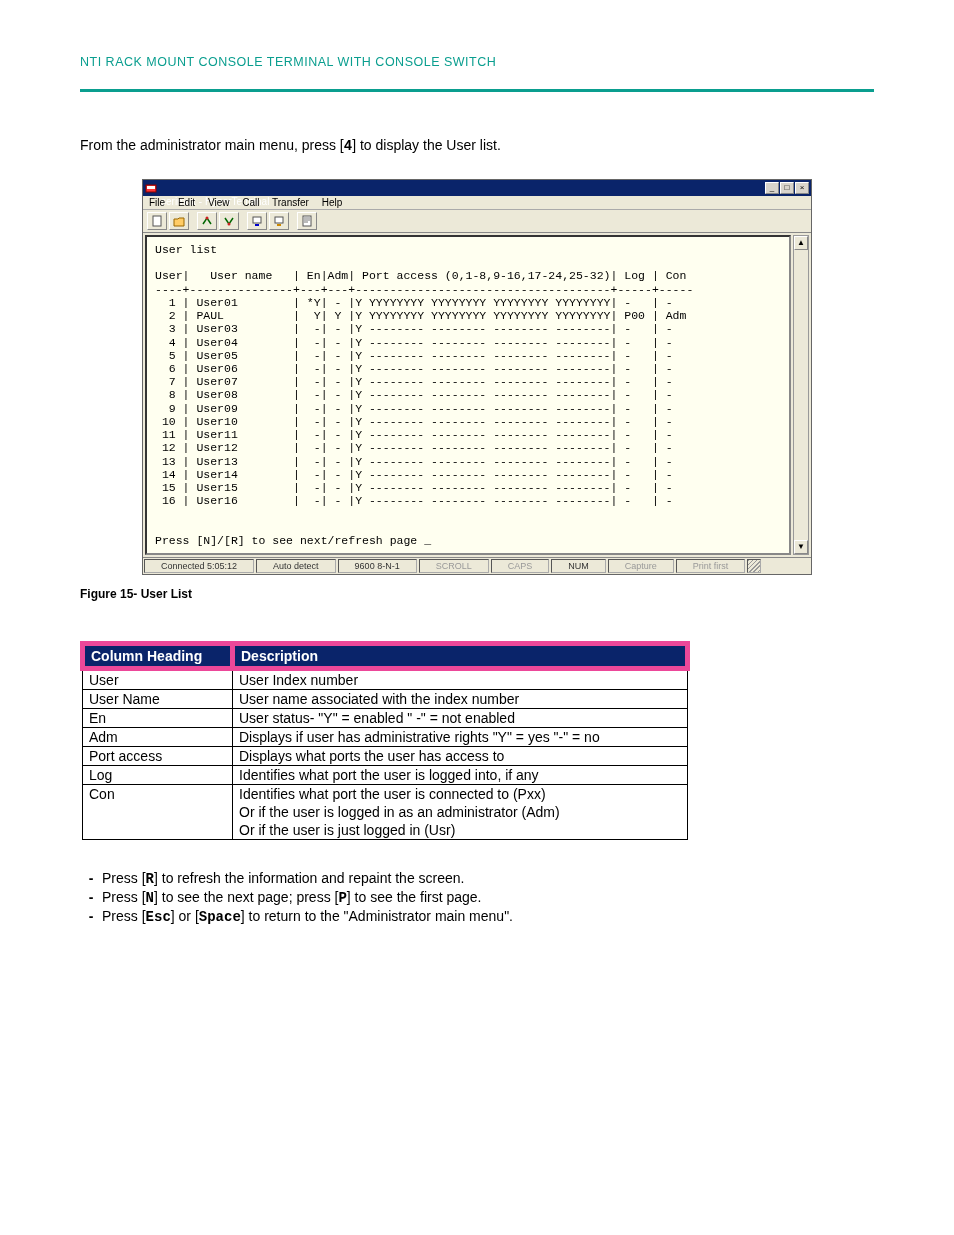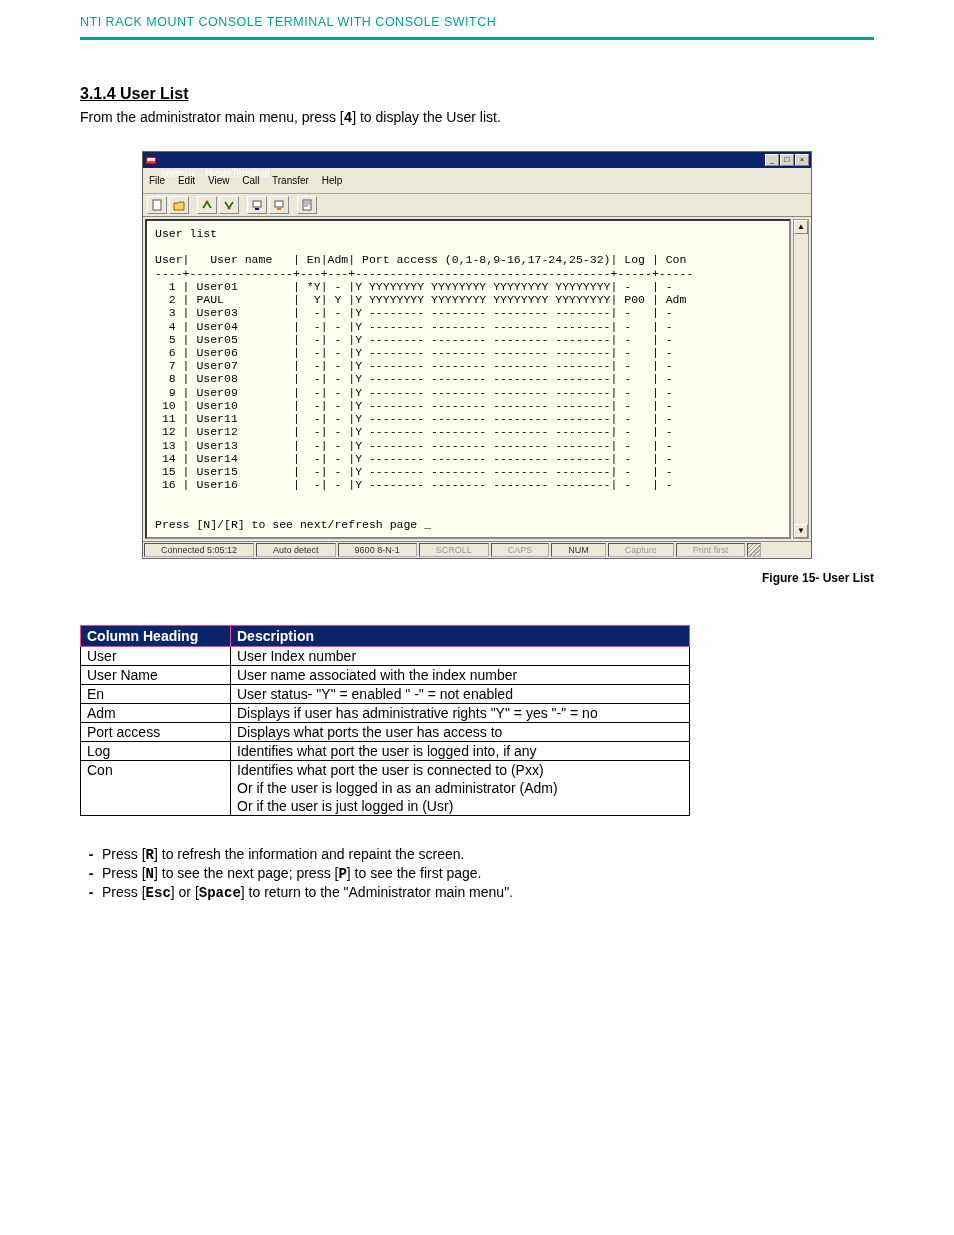--- a/index.html
+++ b/index.html
@@ -14,21 +14,22 @@
   }
   .page {
     padding: 15px 80px 30px 80px;
     position: relative;
     min-height: 1235px;
   }
   .top-header {
     font-size: 12.5px;
     color: #0a9e8f;
     letter-spacing: 0.5px;
-    padding-bottom: 8px;
+    padding-bottom: 20px;
+    margin-top: 40px;
   }
   .top-rule {
     height: 3px;
     background: #0a9e8f;
     margin-bottom: 45px;
   }
   .section-heading {
     font-size: 16px;
     font-weight: bold;
     text-decoration: underline;
@@ -67,21 +68,21 @@
   .win-btns { display: flex; gap: 1px; }
   .win-btn {
     width: 14px; height: 12px;
     background: #d8d4cc;
     border: 1px solid #888; border-top-color:#fff; border-left-color:#fff;
     font-size: 8px; line-height: 10px; text-align: center;
     color:#000;
   }
   .ht-menubar {
     background: #ece9d8;
-    padding: 7px 6px;
+    padding: 1px 6px;
     font-size: 10px;
     color: #000;
     border-bottom: 1px solid #aaa;
   }
   .ht-menubar span { margin-right: 10px; }
   .ht-toolbar {
     background: #ece9d8;
     padding: 2px 4px;
     border-bottom: 1px solid #888;
     display: flex;
@@ -135,38 +136,38 @@
     padding: 1px 16px;
     margin: 1px;
   }
   .status-cell.dim { color: #999; }
   .resize-grip {
     margin-left:auto; width:14px;
     background: repeating-linear-gradient(135deg,#999 0 1px,transparent 1px 3px);
     border:1px inset #aaa; margin:1px;
   }
   .figure-caption {
-    text-align: right;
+    text-align: left;
     font-weight: bold;
     font-size: 12px;
     margin: 12px 0 40px 0;
   }
   .desc-table {
     border-collapse: collapse;
     width: 610px;
     font-size: 14px;
     margin: 0 0 30px 0;
   }
   .desc-table th {
     background: #0a246a;
     color: #fff;
     text-align: left;
     font-weight: bold;
     padding: 2px 6px;
-    border: 1px solid #ec4899;
+    border: 5px solid #ec4899;
   }
   .desc-table td {
     padding: 1px 6px;
     border-left: 1px solid #000;
     border-right: 1px solid #000;
     border-bottom: 1px solid #000;
     vertical-align: top;
   }
   .desc-table td.nb { border-bottom: none; }
   .instructions { font-size: 14px; }
@@ -190,21 +191,20 @@
     margin:0 auto 6px auto;
   }
 </style>
 </head>
 <body>
 
 <div class="page">
   <div class="top-header">NTI RACK MOUNT CONSOLE TERMINAL WITH CONSOLE SWITCH</div>
   <div class="top-rule"></div>
 
-  <div class="section-heading">3.1.4 User List</div>
   <div class="intro-line">
     <span> From the administrator main menu,  press [</span><span class="key">4</span><span>] to display the User list.</span>
   </div>
 
   <div class="figure-wrap">
     <div class="ht-window">
       
       <div class="ht-titlebar">
         <span class="ht-icon">
           <svg viewBox="0 0 12 12" width="12" height="12">

